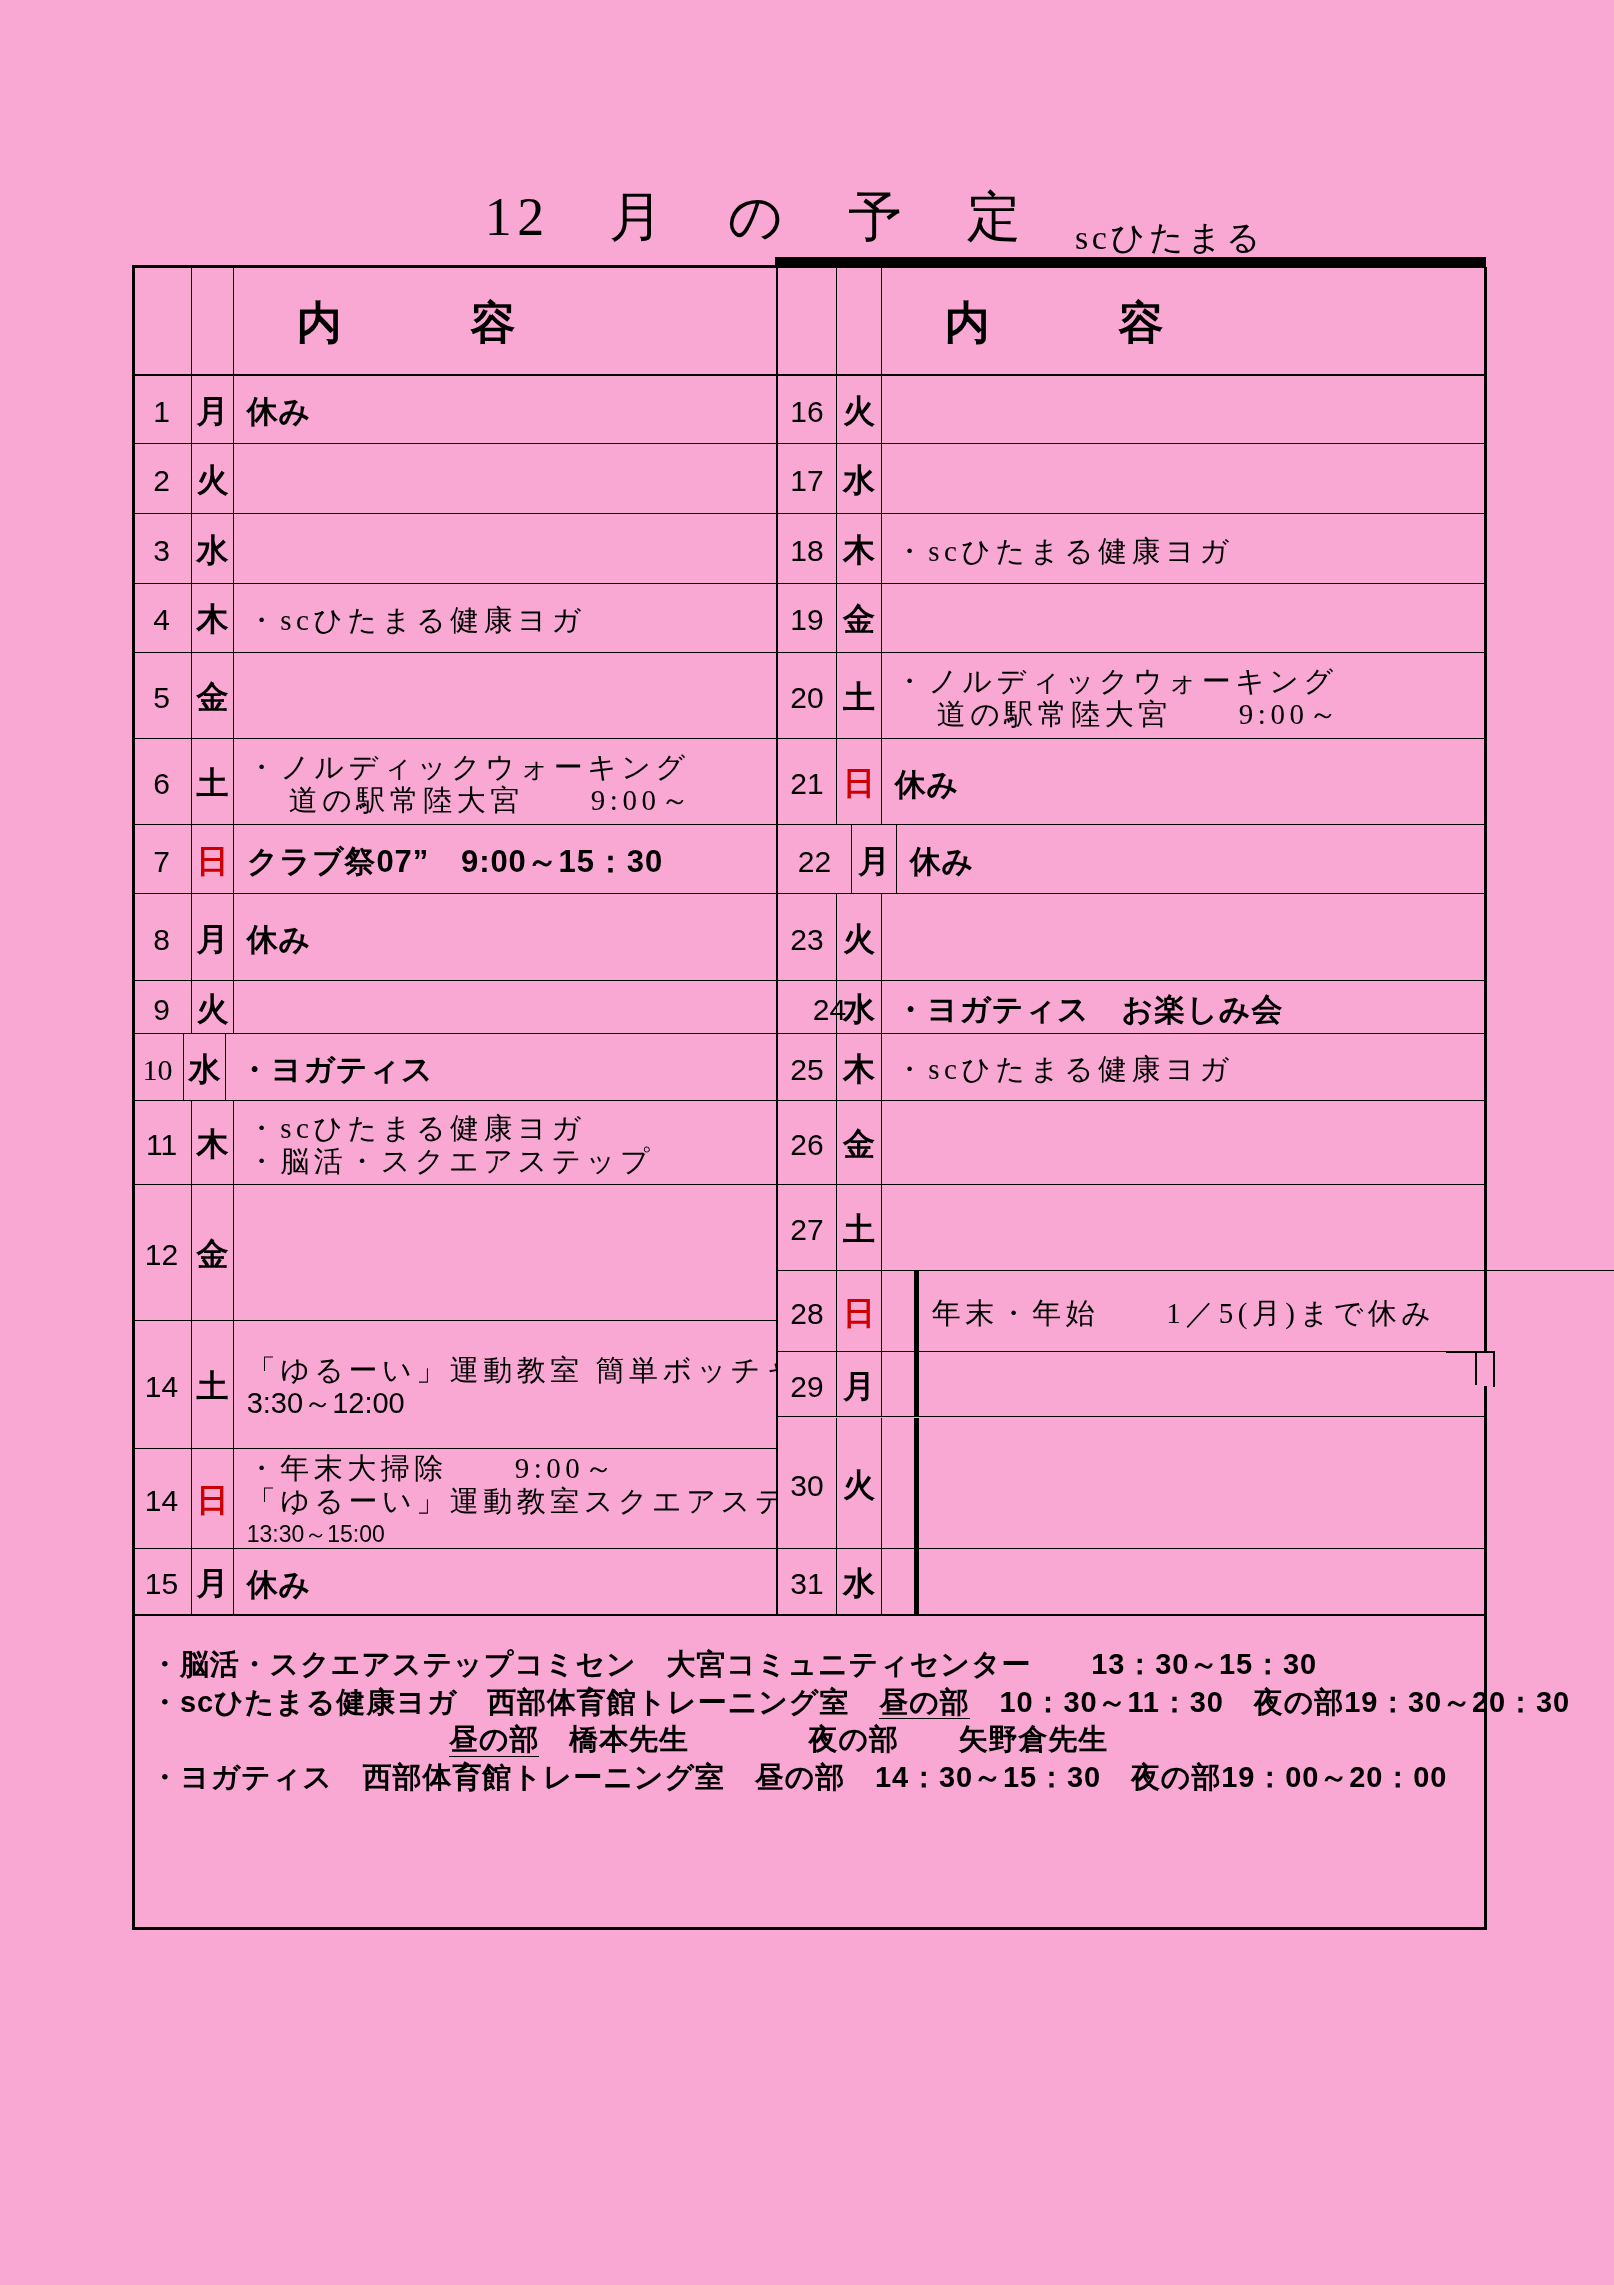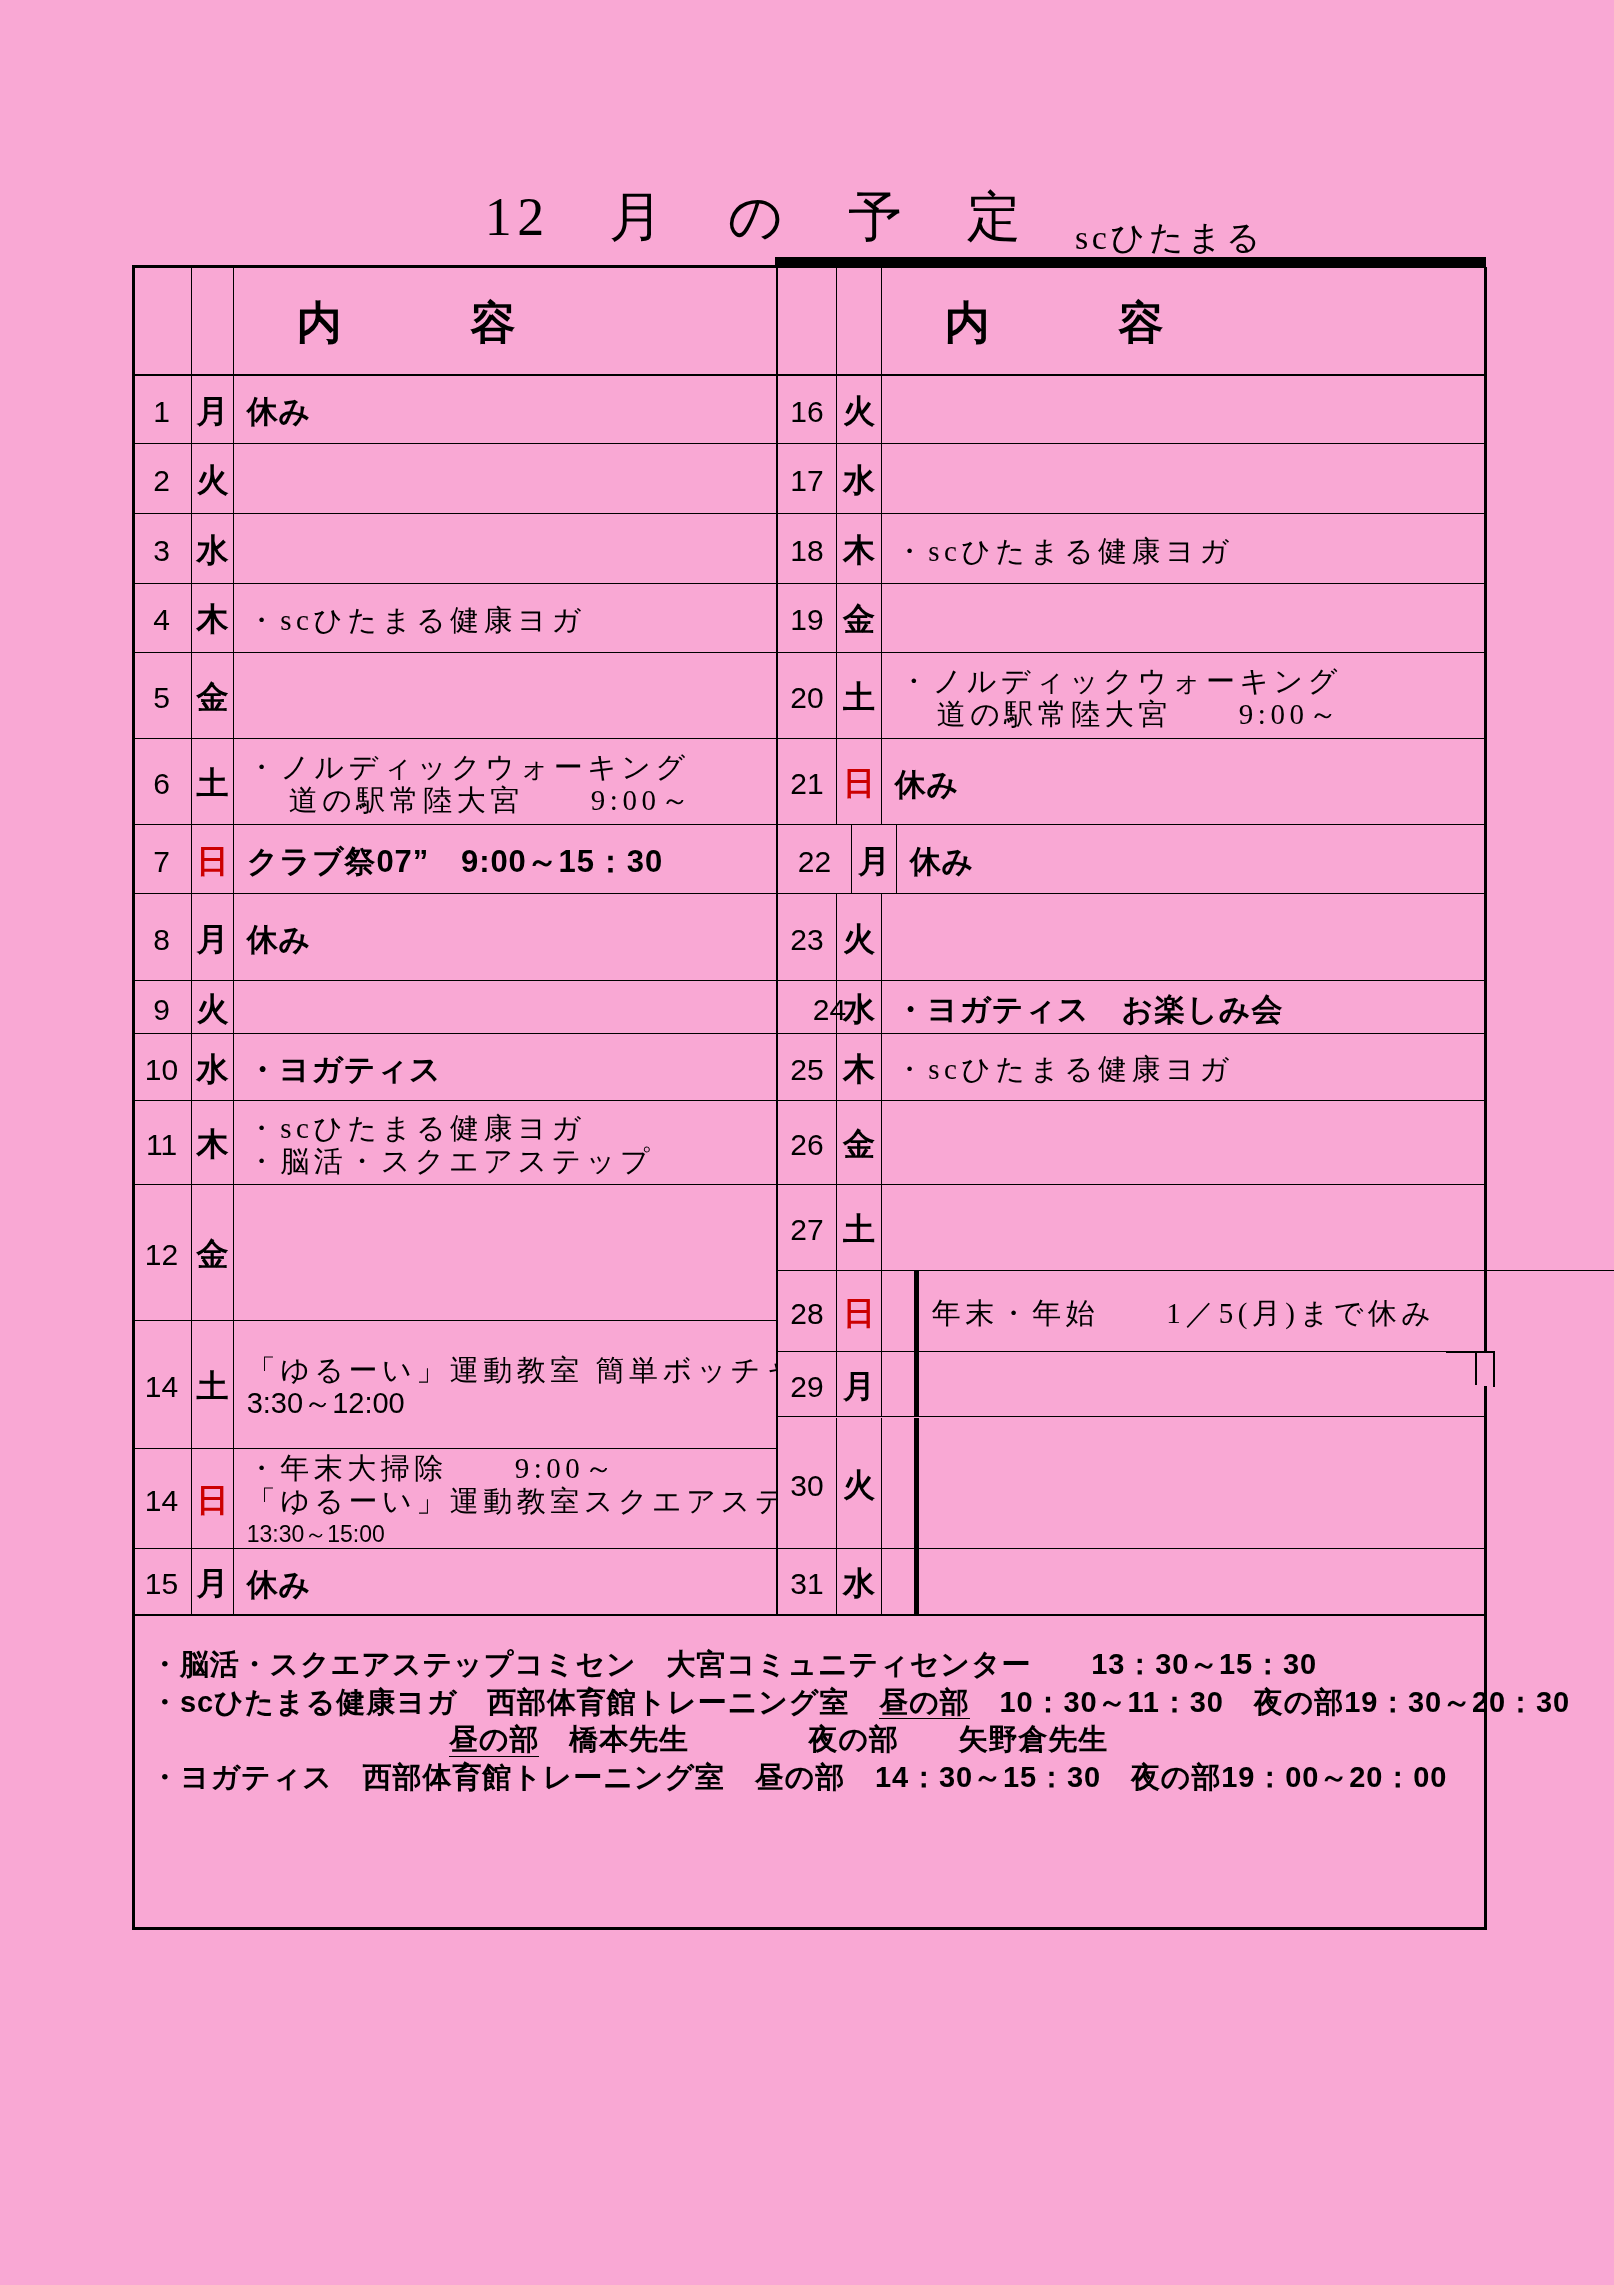--- a/index.html
+++ b/index.html
@@ -136,21 +136,21 @@
         </div>
       </div>
       <div class="trow" style="left: 132px; top: 981px; width: 646px; height: 53px;">
         <div class="cell c-num" style="width:60px;">9</div>
         <div class="cell c-day " style="width:42px;">火</div>
         <div class="cell c-content">
           <div class="clines"></div>
         </div>
       </div>
       <div class="trow" style="left: 132px; top: 1034px; width: 646px; height: 67px;">
-        <div class="cell c-num" style="width:60px;">10</div>
+        <div class="cell c-num" style="width:52px;font-family:Liberation Serif, serif;">10</div>
         <div class="cell c-day " style="width:42px;">水</div>
         <div class="cell c-content">
           <div class="clines">
             <div class="cline gothicB">・ヨガティス</div>
           </div>
         </div>
       </div>
       <div class="trow" style="left: 132px; top: 1101px; width: 646px; height: 84px;">
         <div class="cell c-num" style="width:60px;">11</div>
         <div class="cell c-day " style="width:42px;">木</div>
@@ -233,21 +233,21 @@
           </div>
         </div>
       </div>
       <div class="trow" style="left: 778px; top: 583px; width: 706px; height: 70px;">
         <div class="cell c-num" style="width:59px;">19</div>
         <div class="cell c-day " style="width:45px;">金</div>
         <div class="cell c-content">
           <div class="clines"></div>
         </div>
       </div>
-      <div class="trow" style="left: 778px; top: 653px; width: 706px; height: 86px; text-align: right;">
+      <div class="trow" style="left: 778px; top: 653px; width: 706px; height: 86px;">
         <div class="cell c-num" style="width:59px;">20</div>
         <div class="cell c-day " style="width:45px;">土</div>
         <div class="cell c-content">
           <div class="clines">
             <div class="cline mincho">・ノルディックウォーキング</div>
             <div class="cline mincho indent1">道の駅常陸大宮　　9:00～</div>
           </div>
         </div>
       </div>
       <div class="trow" style="left: 778px; top: 739px; width: 706px; height: 86px;">

